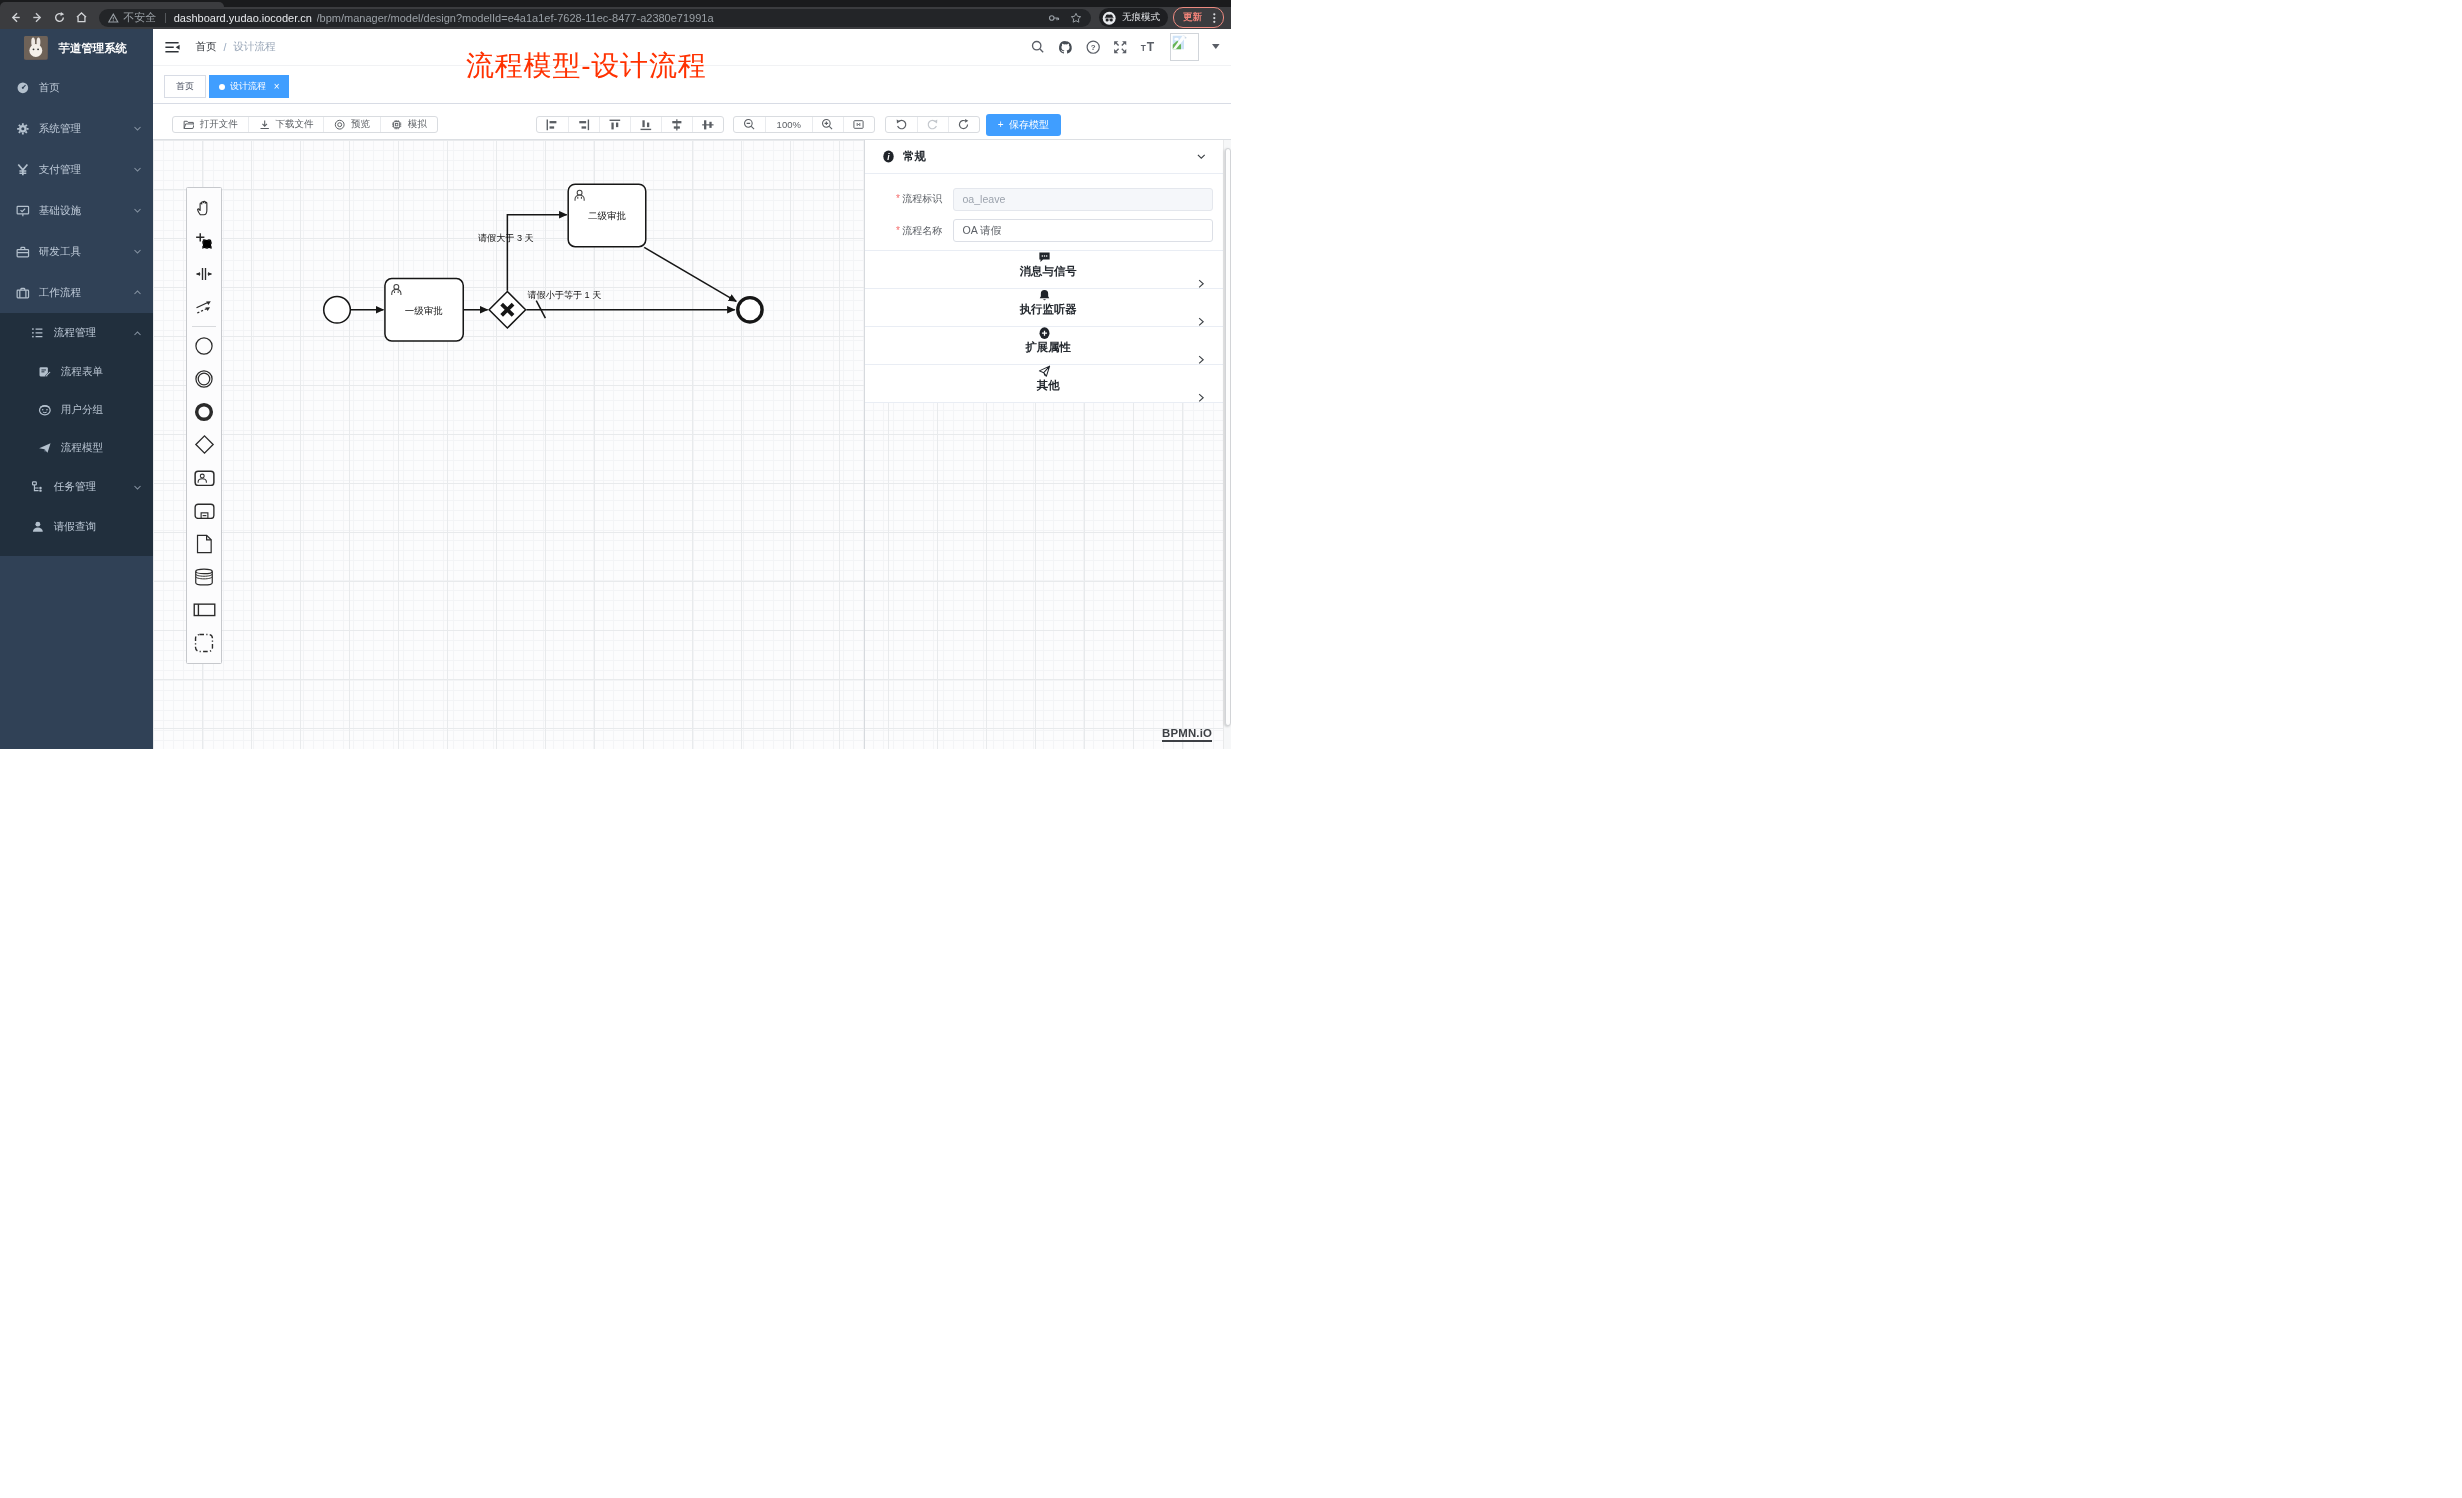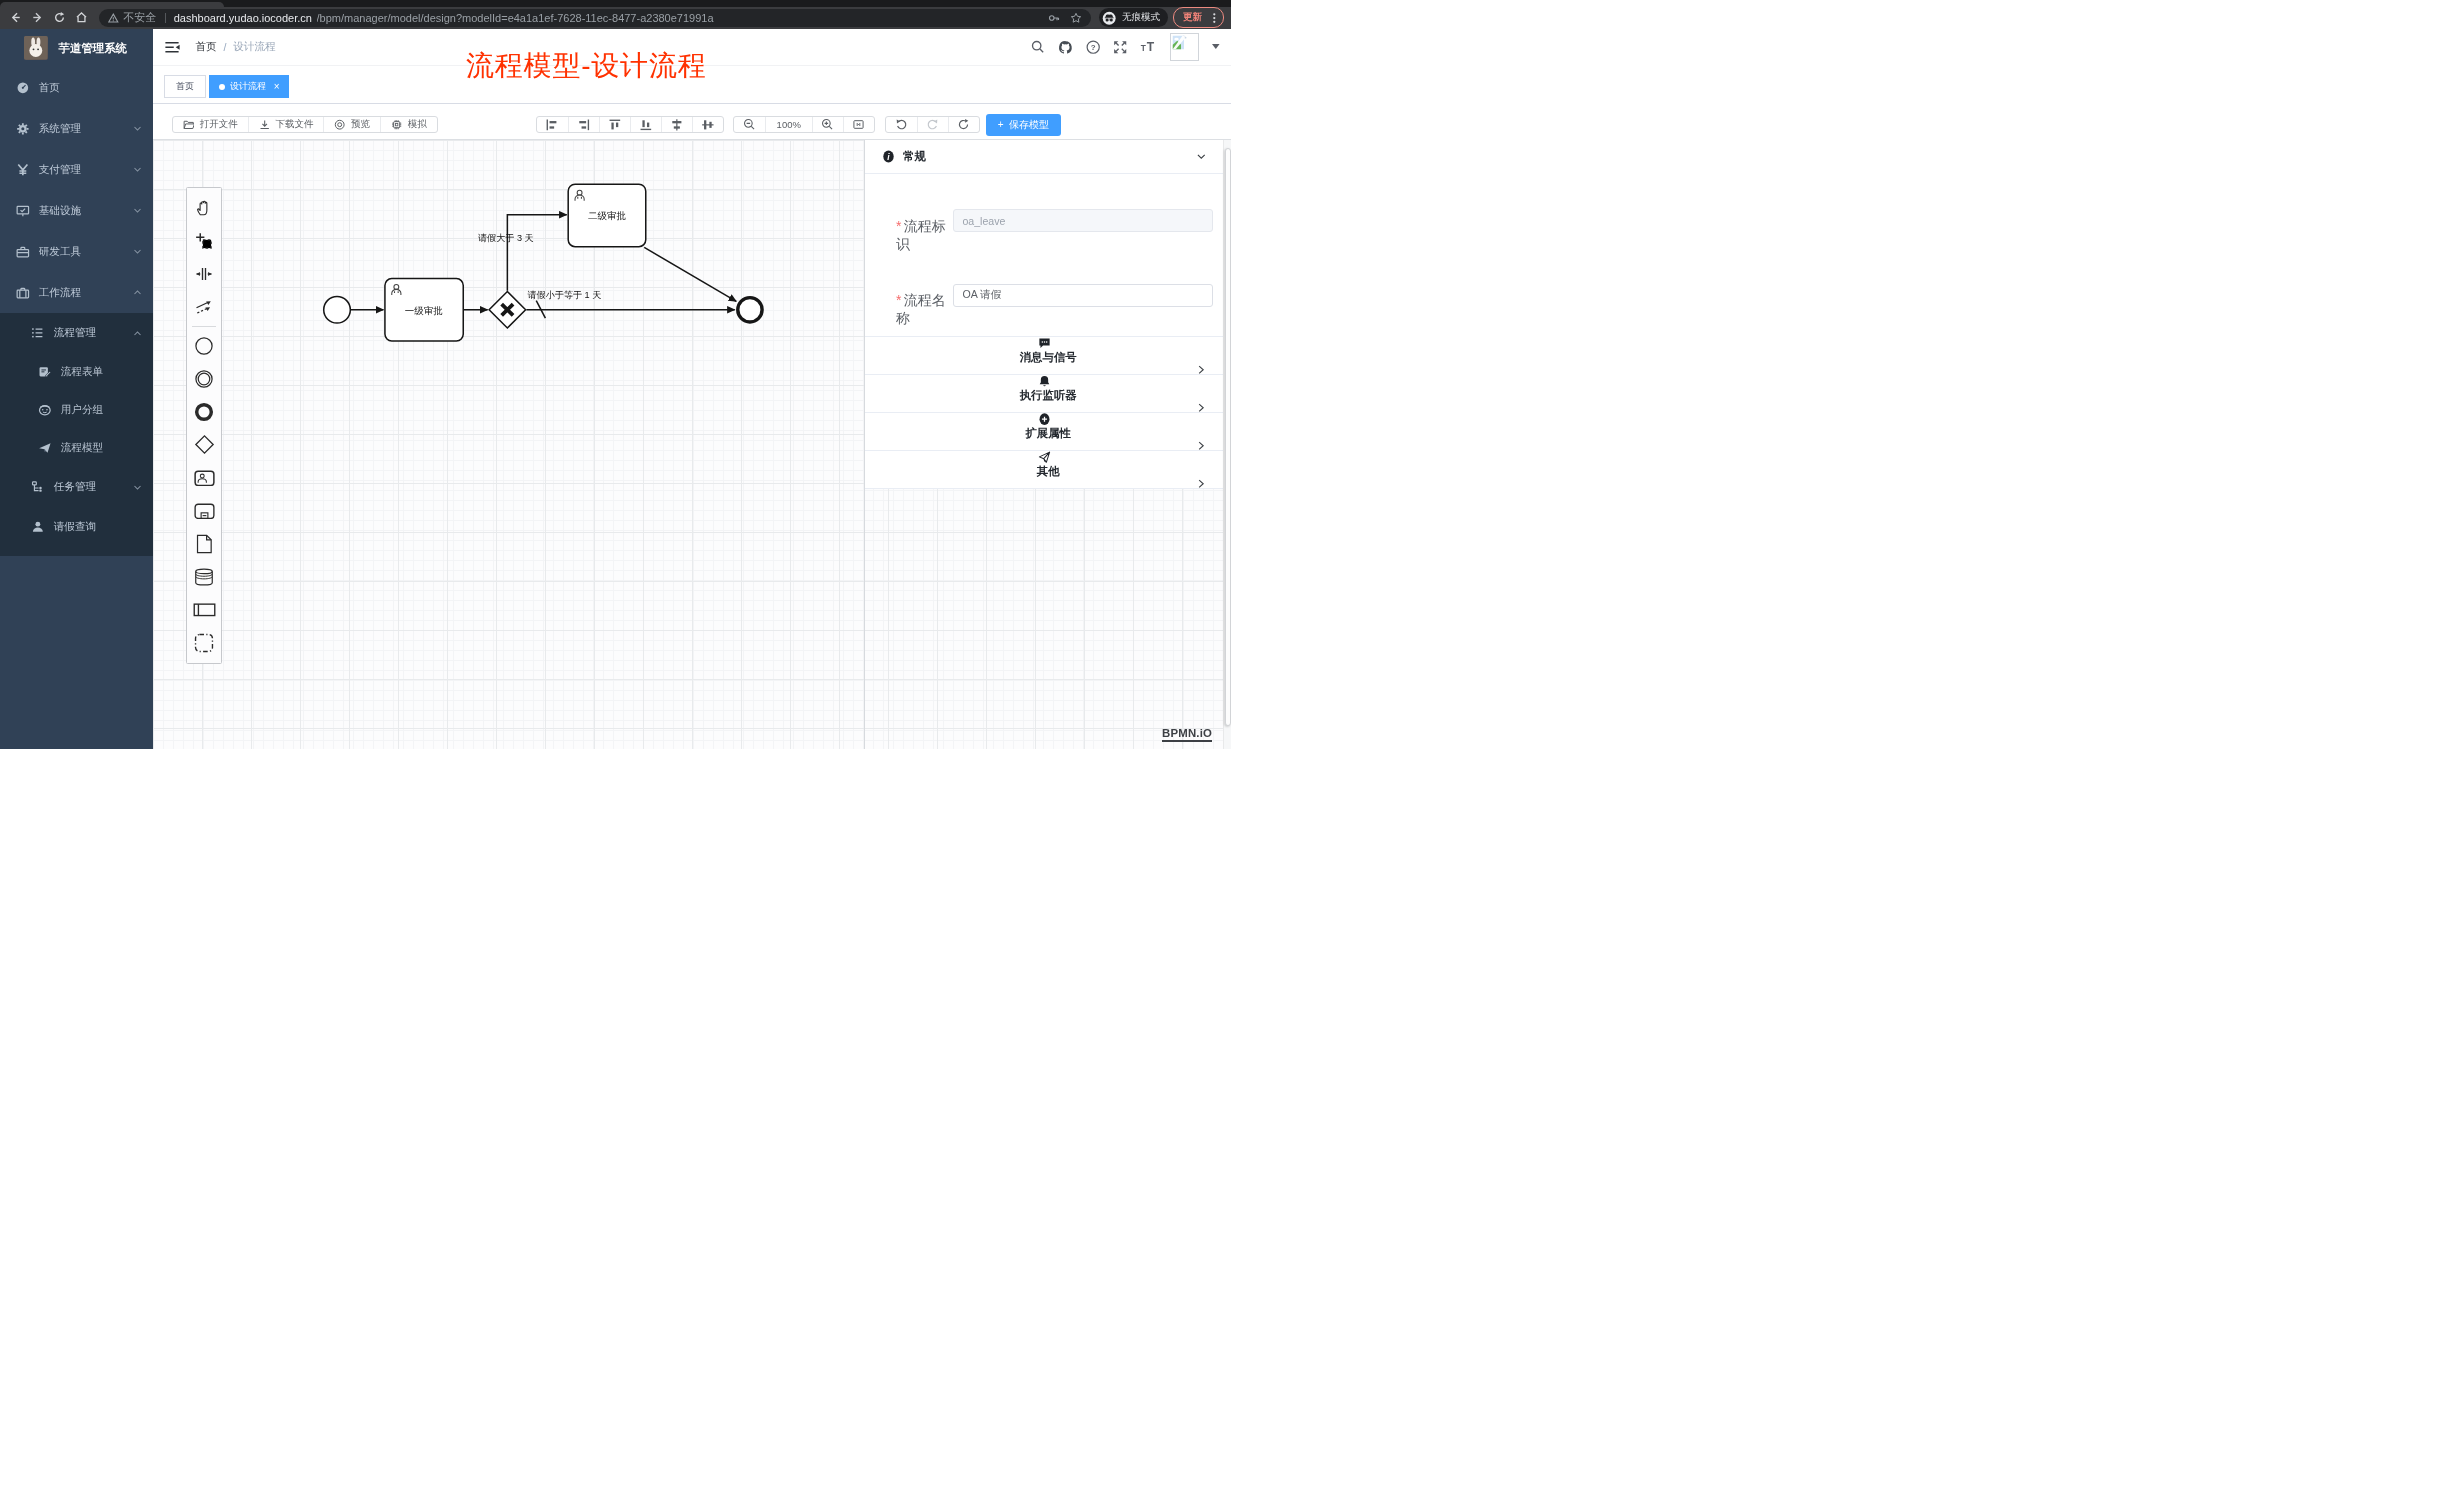--- a/index.html
+++ b/index.html
@@ -84,21 +84,21 @@
   .psep{border-top:0.8px solid #d8dadd;margin:2.3px 5.3px;}
   .diagram{position:absolute;left:0;top:0;}
 
   .props{width:358px;height:100%;border-left:0.8px solid #d7dade;position:relative;flex:none;box-sizing:content-box;}
   .props-card{background:#fff;}
   .sec-h{height:33px;display:flex;align-items:center;padding:0 16.7px;border-bottom:1.5px solid #e9edf4;background:#fff;}
   .sec-title{margin-left:8.4px;font-size:11.4px;font-weight:bold;color:#24292f;}
   .sec-ch{margin-left:auto;}
   .form{padding:5.3px 0 8.4px;border-bottom:1.5px solid #e9edf4;background:#fff;}
   .frow{display:flex;align-items:center;margin:8.4px 10px 0 31px;}
-  .flabel{width:57px;font-size:14px;color:#5c6066;flex:none;margin-top:30px;}
+  .flabel{width:57px;font-size:10px;color:#5c6066;flex:none;}
   .req{color:#f56c6c;margin-right:2.3px;}
   .pinput{flex:1;height:23px;border:0.8px solid #dcdfe6;border-radius:3px;padding:0 8.4px;font-size:10.6px;
           color:#5c6066;outline:none;background:#fff;min-width:0;font-family:inherit;box-sizing:border-box;}
   .pinput[disabled]{background:#f5f7fa;border-color:#e4e7ed;color:#9ca3ad;}
   .sec-row{height:37px;display:flex;align-items:center;padding:0 16.7px;border-bottom:1.5px solid #e9edf4;background:#fff;cursor:pointer;flex-direction:column;}
   .watermark{position:absolute;left:297px;top:587px;font-size:11.4px;font-weight:bold;color:#3d4045;
              border-bottom:2.3px solid #3d4045;padding-bottom:0.8px;letter-spacing:0.2px;text-decoration:none;}
   .pscroll{width:9px;background:#f6f7f8;border-left:0.8px solid #e8e9ea;position:relative;flex:none;box-sizing:border-box;}
   .thumb{position:absolute;left:0.8px;width:6px;top:7.6px;height:578px;background:#fdfdfd;border:0.8px solid #d2d4d7;
          border-radius:3.8px;box-shadow:-0.8px 0.8px 2.3px rgba(0,0,0,.18);box-sizing:border-box;}

